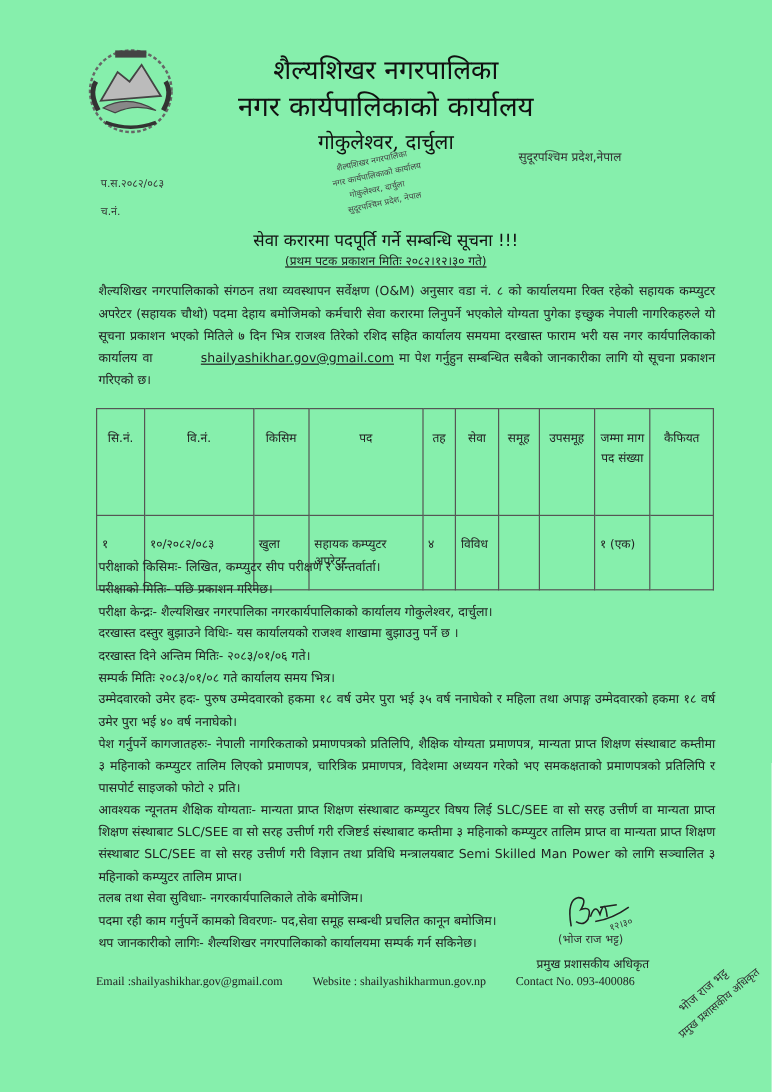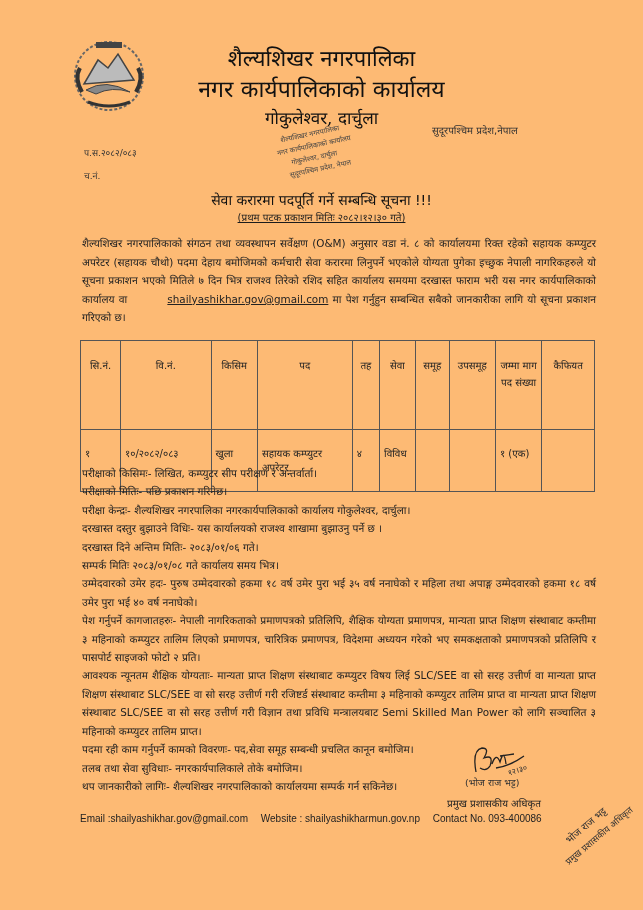--- a/index.html
+++ b/index.html
@@ -1,20 +1,20 @@
 <!DOCTYPE html>
 <html><head>
 <meta charset="utf-8">
 <style>
   html, body { margin: 0; padding: 0; }
   body {
     width: 643px; height: 910px; background: #ffffff; position: relative; overflow: hidden;
     font-family: "DejaVu Sans", sans-serif; color: #1c1c1c;
   }
-  .page { position: absolute; left: 0; top: 0; width: 643px; height: 910px; background: #fdba74; }
+  .page { position: absolute; left: 0; top: 0; width: 643px; height: 910px; background: #86efac; }
   .logo { position: absolute; left: 66px; top: 34px; width: 86px; height: 82px; }
   .hdr1, .hdr2, .hdr3 { position: absolute; left: 0; width: 643px; text-align: center; font-family: "DejaVu Serif", serif; color: #111; }
   .hdr1 { top: 42px; font-size: 22px; }
   .hdr2 { top: 72px; font-size: 23px; }
   .hdr3 { top: 106px; font-size: 17px; }
   .province { position: absolute; left: 432px; top: 123px; font-size: 10px; color: #333; }
   .refno { position: absolute; left: 84px; top: 146px; font-size: 9px; color: #333; }
   .chno { position: absolute; left: 84px; top: 169px; font-size: 9px; color: #333; }
   .stamp { position: absolute; left: 268px; top: 120px; width: 110px; height: 64px; }
   .title { position: absolute; left: 0; width: 643px; top: 190px; text-align: center; font-size: 14px; color: #111; }
@@ -25,21 +25,21 @@
   table.vac { position: absolute; left: 80px; top: 340px; width: 515px; border-collapse: collapse; font-size: 10px; color: #222; }
   table.vac th, table.vac td { border: 1px solid #555; vertical-align: top; padding: 16px 4px; font-weight: normal; }
   table.vac th { height: 56px; text-align: center; line-height: 17px; }
   table.vac td { height: 29px; }
   .details { position: absolute; left: 82px; top: 464px; width: 514px; font-size: 10.4px; line-height: 18.4px; color: #222; }
   .details div { text-align: justify; }
   .sig { position: absolute; left: 470px; top: 742px; width: 60px; height: 36px; }
   .signame { position: absolute; left: 465px; top: 776px; font-size: 9.5px; color: #333; }
   .sigtitle { position: absolute; left: 447px; top: 796px; font-size: 10px; color: #222; }
   .footer { position: absolute; left: 80px; top: 813px; font-size: 10px; color: #222; font-family: "Liberation Sans", sans-serif; }
-  .footer span { margin-right: 10px; }
+  .footer span { margin-right: 22px; font-family: Liberation Serif, serif; }
   .seal2 { position: absolute; left: 545px; top: 785px; width: 100px; height: 80px; }
   .cs { position: absolute; left: 524px; top: 877px; display: flex; align-items: flex-start; margin-top: 42px; }
   .cs-badge { width: 20px; height: 18px; background: #1e2a35; border-radius: 4px; color: #fff; font-size: 9px; font-weight: bold; display: flex; align-items: center; justify-content: center; border-bottom: 3px solid #2fc6a4; font-family: "Liberation Sans", sans-serif; }
   .cs-text { font-family: "DejaVu Serif", serif; font-size: 11px; margin-left: 4px; color: #222; }
 </style>
 </head>
 <body>
 
 <div class="page">
 
@@ -122,22 +122,22 @@
   <div class="details">
     <div>परीक्षाको किसिमः- लिखित, कम्प्युटर सीप परीक्षण र अन्तर्वार्ता।</div>
     <div>परीक्षाको मितिः- पछि प्रकाशन गरिनेछ।</div>
     <div>परीक्षा केन्द्रः- शैल्यशिखर नगरपालिका नगरकार्यपालिकाको कार्यालय गोकुलेश्वर, दार्चुला।</div>
     <div>दरखास्त दस्तुर बुझाउने विधिः- यस कार्यालयको राजश्व शाखामा बुझाउनु पर्ने छ ।</div>
     <div>दरखास्त दिने अन्तिम मितिः- २०८३/०१/०६ गते।</div>
     <div>सम्पर्क मितिः २०८३/०१/०८ गते कार्यालय समय भित्र।</div>
     <div>उम्मेदवारको उमेर हदः- पुरुष उम्मेदवारको हकमा १८ वर्ष उमेर पुरा भई ३५ वर्ष ननाघेको र महिला तथा अपाङ्ग उम्मेदवारको हकमा १८ वर्ष उमेर पुरा भई ४० वर्ष ननाघेको।</div>
     <div>पेश गर्नुपर्ने कागजातहरुः- नेपाली नागरिकताको प्रमाणपत्रको प्रतिलिपि, शैक्षिक योग्यता प्रमाणपत्र, मान्यता प्राप्त शिक्षण संस्थाबाट कम्तीमा ३ महिनाको कम्प्युटर तालिम लिएको प्रमाणपत्र, चारित्रिक प्रमाणपत्र, विदेशमा अध्ययन गरेको भए समकक्षताको प्रमाणपत्रको प्रतिलिपि र पासपोर्ट साइजको फोटो २ प्रति।</div>
     <div>आवश्यक न्यूनतम शैक्षिक योग्यताः- मान्यता प्राप्त शिक्षण संस्थाबाट कम्प्युटर विषय लिई SLC/SEE वा सो सरह उत्तीर्ण वा मान्यता प्राप्त शिक्षण संस्थाबाट SLC/SEE वा सो सरह उत्तीर्ण गरी रजिष्टर्ड संस्थाबाट कम्तीमा ३ महिनाको कम्प्युटर तालिम प्राप्त वा मान्यता प्राप्त शिक्षण संस्थाबाट SLC/SEE वा सो सरह उत्तीर्ण गरी विज्ञान तथा प्रविधि मन्त्रालयबाट Semi Skilled Man Power को लागि सञ्चालित ३ महिनाको कम्प्युटर तालिम प्राप्त।</div>
+    <div>तलब तथा सेवा सुविधाः- नगरकार्यपालिकाले तोके बमोजिम।</div>
     <div>पदमा रही काम गर्नुपर्ने कामको विवरणः- पद,सेवा समूह सम्बन्धी प्रचलित कानून बमोजिम।</div>
-    <div>तलब तथा सेवा सुविधाः- नगरकार्यपालिकाले तोके बमोजिम।</div>
     <div>थप जानकारीको लागिः- शैल्यशिखर नगरपालिकाको कार्यालयमा सम्पर्क गर्न सकिनेछ।</div>
   </div>
 
   <svg class="sig" viewBox="0 0 60 36">
     <path d="M6 30 Q2 8 12 6 Q20 6 14 16 Q24 12 20 24 Q16 30 10 26 M22 22 Q26 10 30 20 Q34 6 36 22 M30 14 L44 12 M26 26 Q40 24 54 14" fill="none" stroke="#222" stroke-width="1.3"></path>
     <text x="38" y="32" font-size="8" fill="#333" font-family="DejaVu Sans, sans-serif" transform="rotate(-18 44 30)">१२।३०</text>
   </svg>
   <div class="signame">(भोज राज भट्ट)</div>
   <div class="sigtitle">प्रमुख प्रशासकीय अधिकृत</div>
 

